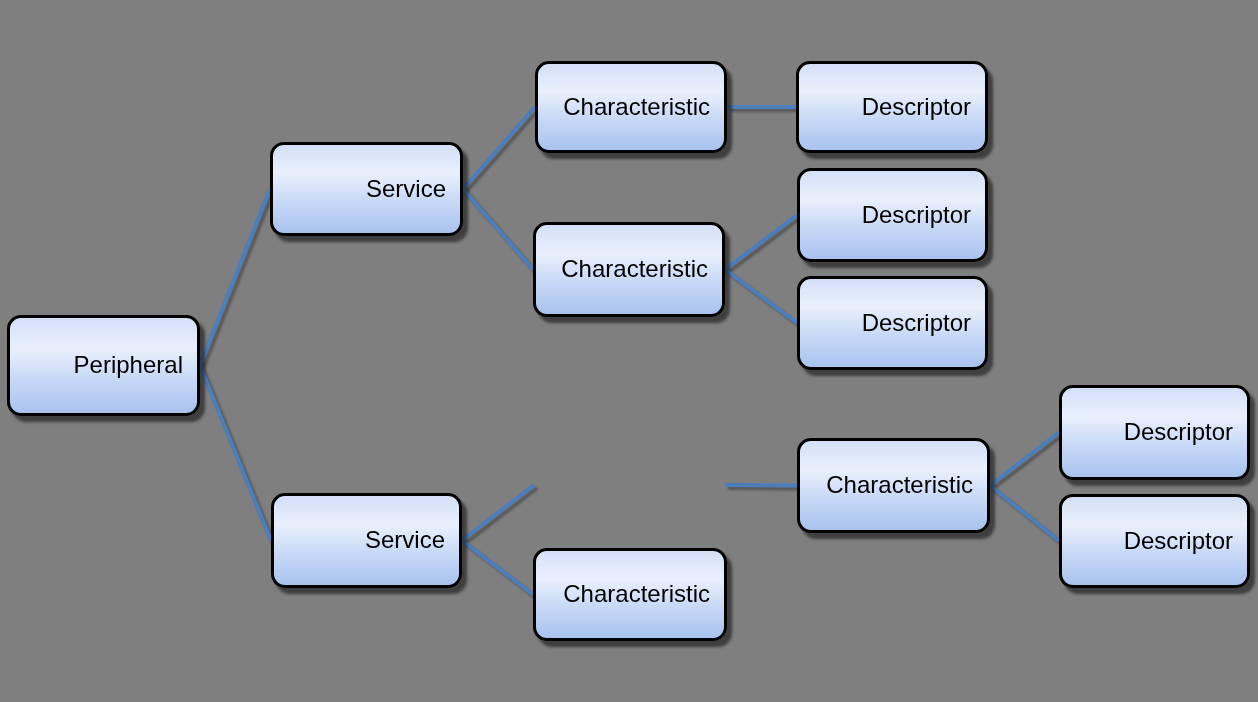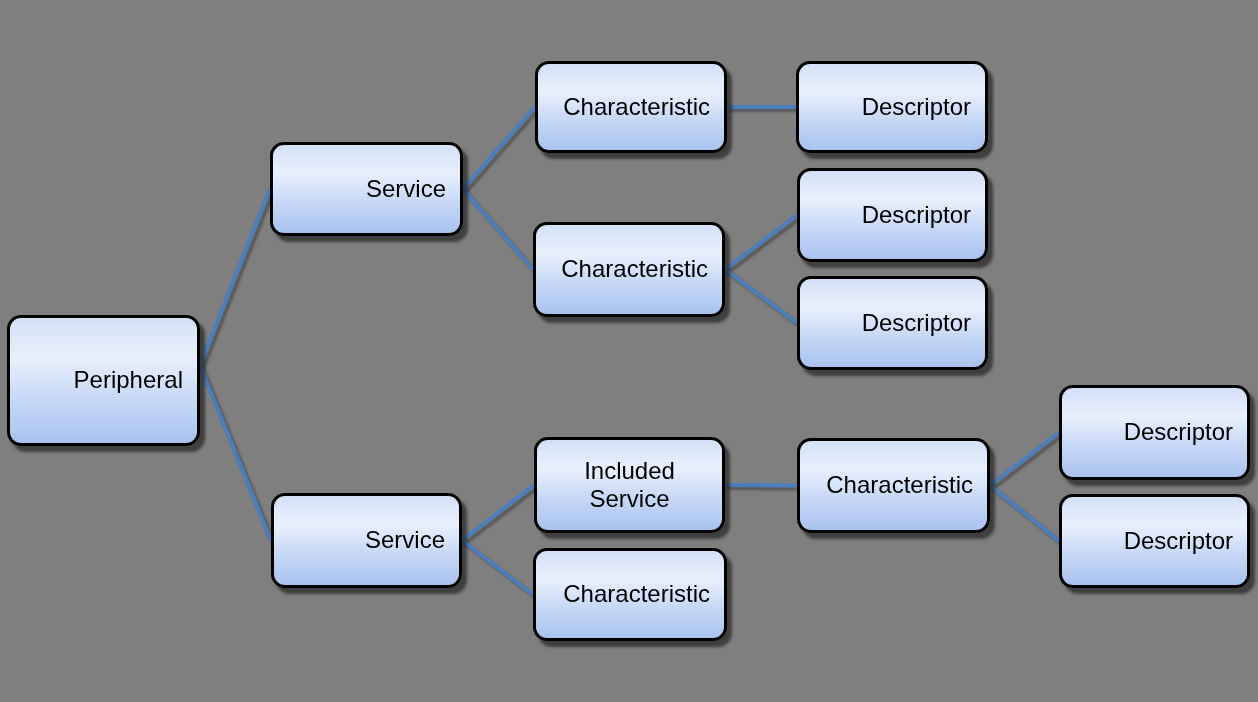--- a/index.html
+++ b/index.html
@@ -53,21 +53,21 @@
       <line x1="727" y1="107" x2="796" y2="107" stroke="#4a7ebc" stroke-width="4" stroke-linecap="butt" style="filter: drop-shadow(3px 3px 1px rgba(50,50,50,0.5));"></line>
       <line x1="725" y1="269.5" x2="797" y2="215" stroke="#4a7ebc" stroke-width="4" stroke-linecap="butt" style="filter: drop-shadow(3px 3px 1px rgba(50,50,50,0.5));"></line>
       <line x1="725" y1="269.5" x2="797" y2="323" stroke="#4a7ebc" stroke-width="4" stroke-linecap="butt" style="filter: drop-shadow(3px 3px 1px rgba(50,50,50,0.5));"></line>
       <line x1="462" y1="540.5" x2="534" y2="485" stroke="#4a7ebc" stroke-width="4" stroke-linecap="butt" style="filter: drop-shadow(3px 3px 1px rgba(50,50,50,0.5));"></line>
       <line x1="462" y1="540.5" x2="533" y2="594.5" stroke="#4a7ebc" stroke-width="4" stroke-linecap="butt" style="filter: drop-shadow(3px 3px 1px rgba(50,50,50,0.5));"></line>
       <line x1="725" y1="485" x2="797" y2="485.5" stroke="#4a7ebc" stroke-width="4" stroke-linecap="butt" style="filter: drop-shadow(3px 3px 1px rgba(50,50,50,0.5));"></line>
       <line x1="990" y1="485.5" x2="1059" y2="432.5" stroke="#4a7ebc" stroke-width="4" stroke-linecap="butt" style="filter: drop-shadow(3px 3px 1px rgba(50,50,50,0.5));"></line>
       <line x1="990" y1="485.5" x2="1059" y2="541" stroke="#4a7ebc" stroke-width="4" stroke-linecap="butt" style="filter: drop-shadow(3px 3px 1px rgba(50,50,50,0.5));"></line>
     </svg>
 
-<div class="node" style="left: 7px; top: 315px; width: 193px; height: 131px;">
+<div class="node" style="left: 7px; top: 315px; width: 193px; height: 101px;">
       <span>Peripheral</span>
     </div>
     <div class="node" style="left: 270px; top: 142px; width: 193px; height: 94px;">
       <span>Service</span>
     </div>
     <div class="node" style="left: 535px; top: 61px; width: 192px; height: 92px;">
       <span>Characteristic</span>
     </div>
     <div class="node" style="left: 796px; top: 61px; width: 192px; height: 92px;">
       <span>Descriptor</span>
@@ -77,23 +77,20 @@
     </div>
     <div class="node" style="left: 797px; top: 168px; width: 191px; height: 94px;">
       <span>Descriptor</span>
     </div>
     <div class="node" style="left: 797px; top: 276px; width: 191px; height: 94px;">
       <span>Descriptor</span>
     </div>
     <div class="node" style="left: 271px; top: 493px; width: 191px; height: 95px;">
       <span>Service</span>
     </div>
-    <div class="node" style="left: 534px; top: 437px; width: 191px; height: 96px;">
-      <span>Included Service</span>
-    </div>
     <div class="node" style="left: 533px; top: 548px; width: 194px; height: 93px;">
       <span>Characteristic</span>
     </div>
     <div class="node" style="left: 797px; top: 438px; width: 193px; height: 95px;">
       <span>Characteristic</span>
     </div>
     <div class="node" style="left: 1059px; top: 385px; width: 191px; height: 95px;">
       <span>Descriptor</span>
     </div>
     <div class="node" style="left: 1059px; top: 494px; width: 191px; height: 94px;">

